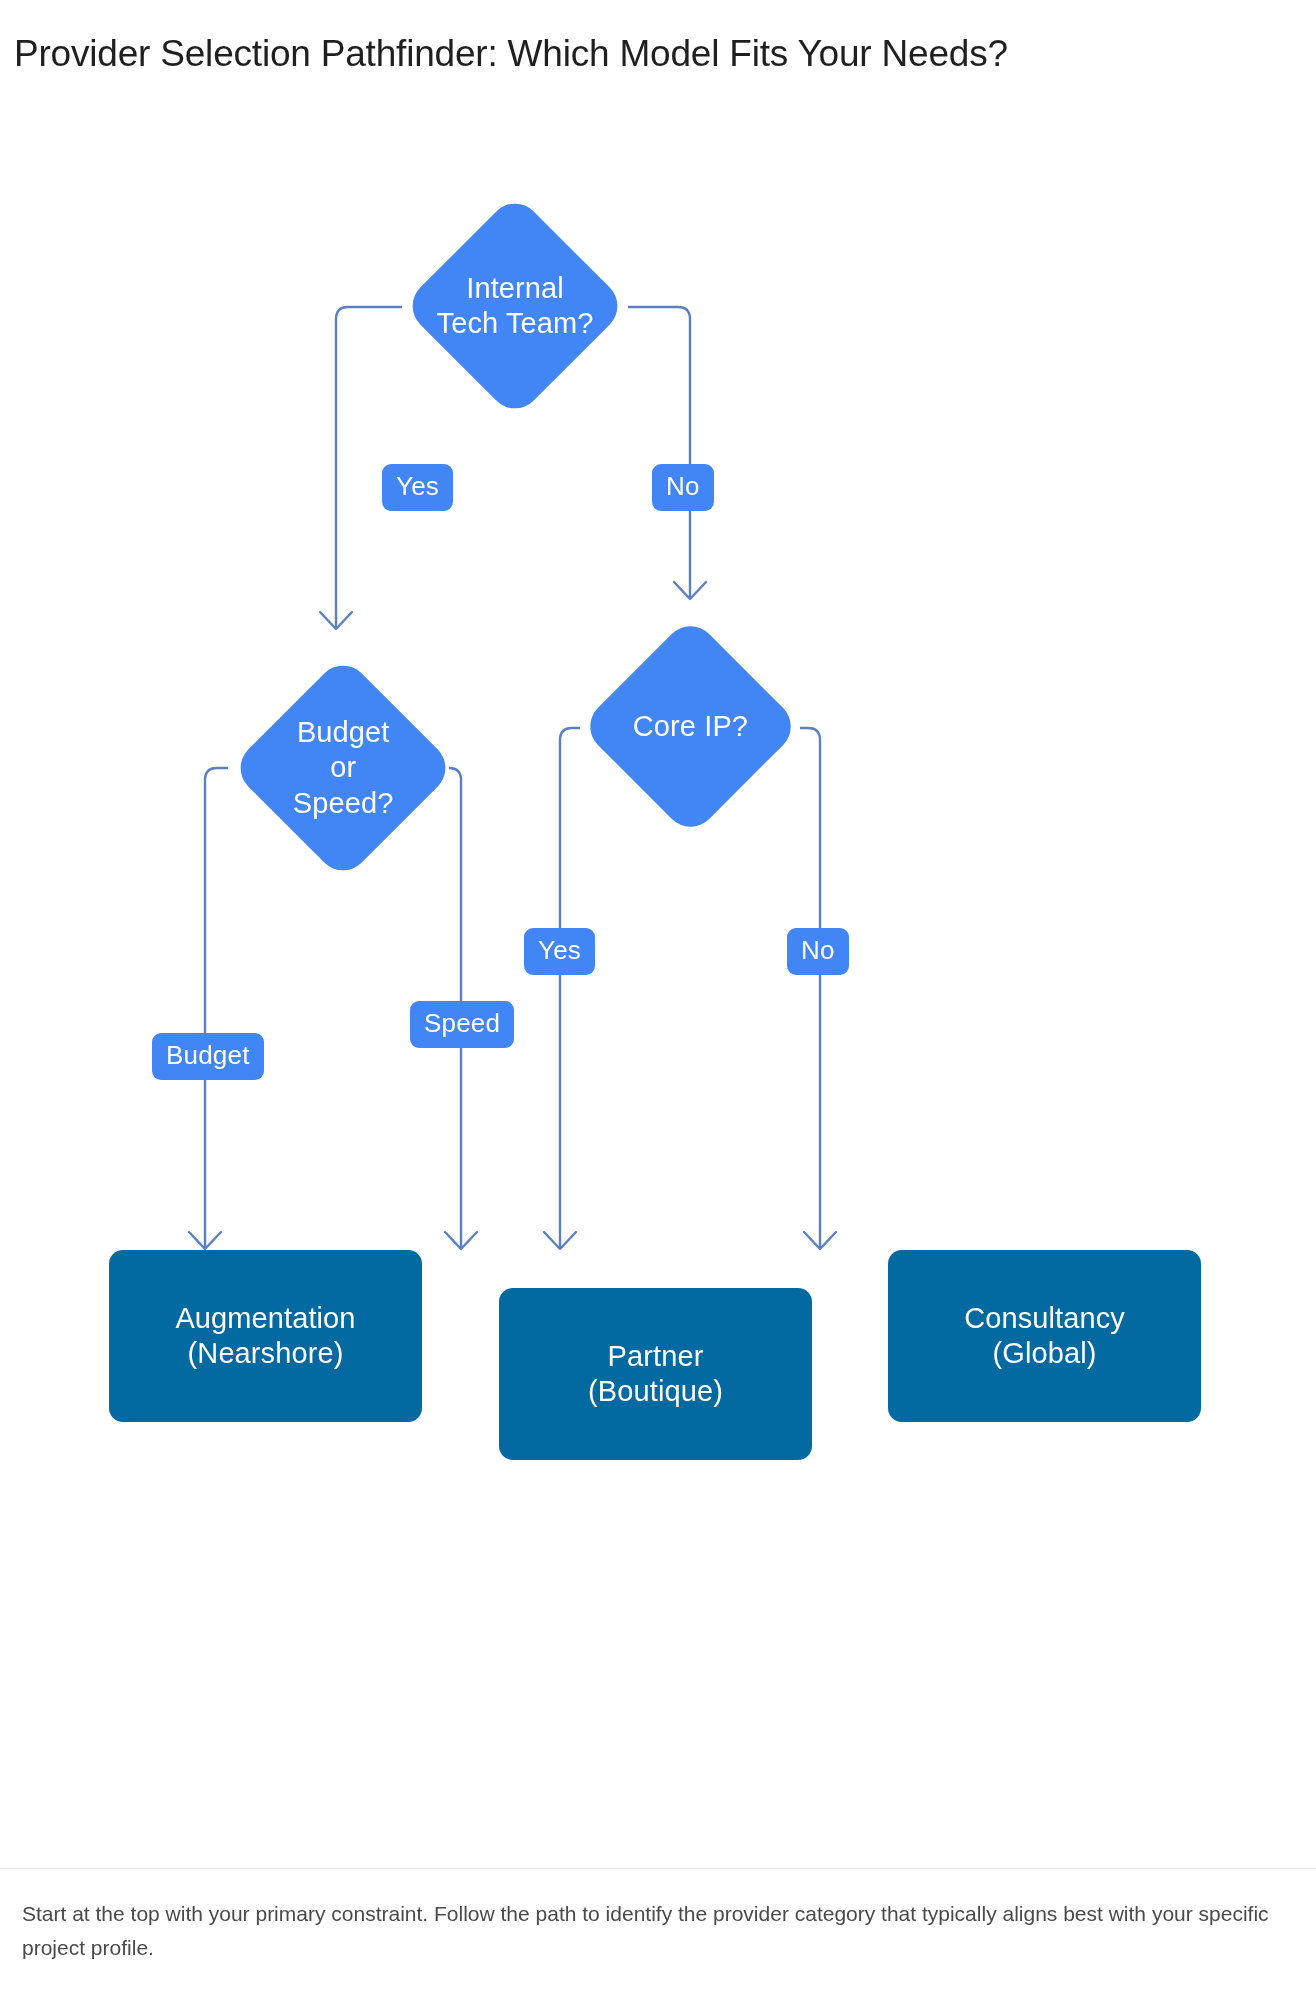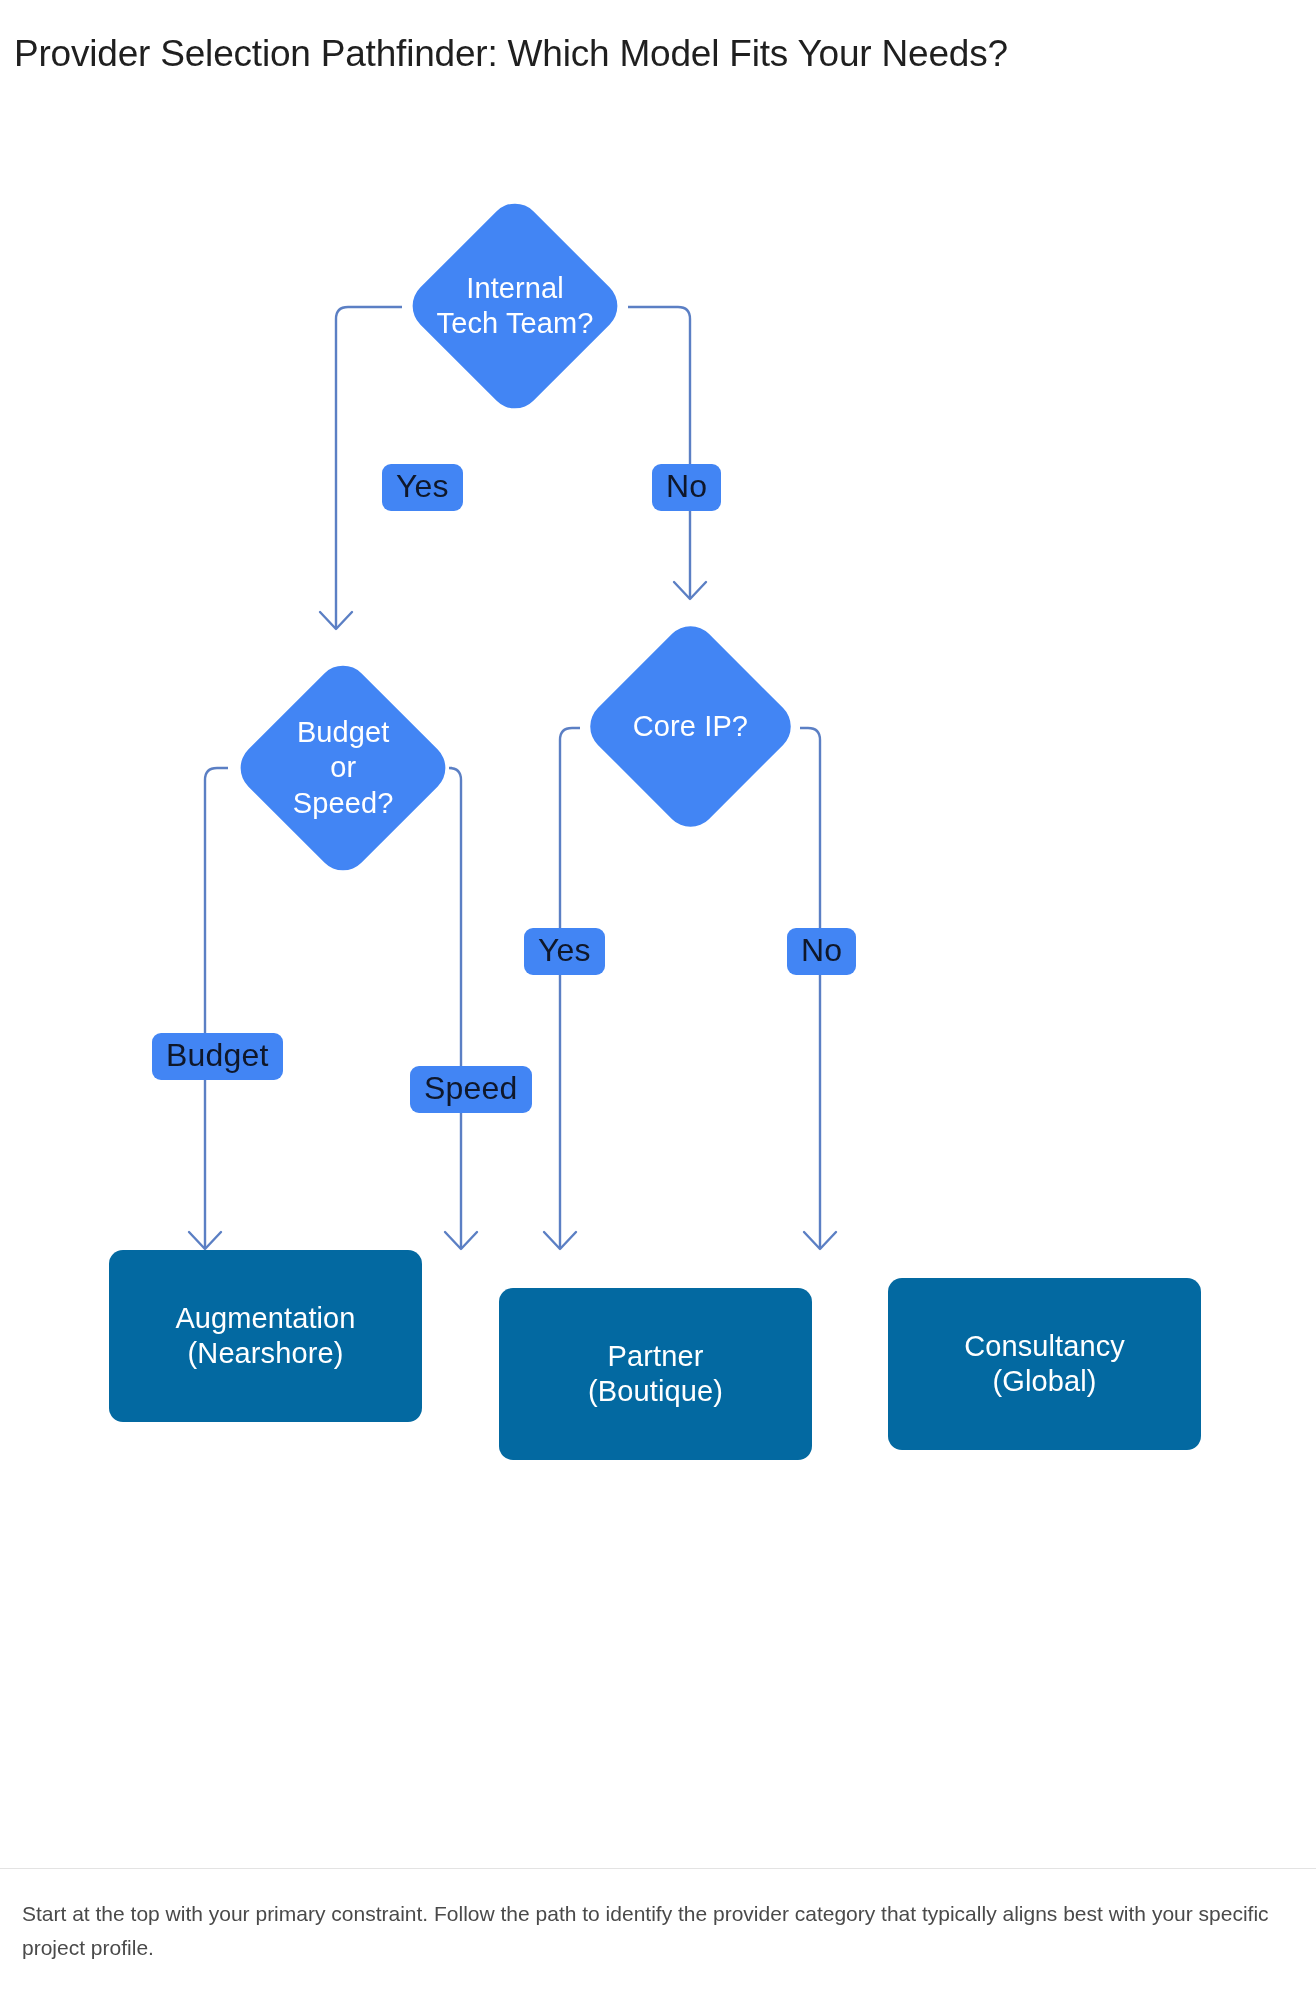--- a/index.html
+++ b/index.html
@@ -78,23 +78,23 @@
     border-radius: 14px;
     font-size: 29px;
     white-space: pre-line;
     letter-spacing: 0.1px;
   }
 
   
   .pill {
     position: absolute;
     background: #4285F4;
-    color: #0f172a;
+    color: #ffffff;
     border-radius: 9px;
-    font-size: 32px;
+    font-size: 26px;
     display: flex;
     align-items: center;
     justify-content: center;
     box-sizing: border-box;
     padding: 6px 14px 8px 14px;
     letter-spacing: 0.2px;
   }
 
   
   .footer {
@@ -169,32 +169,32 @@
   <div class="node terminal" style="left:109px; top:1142px; width:313px; height:172px;">
     <span>Augmentation
 (Nearshore)</span>
   </div>
 
   <div class="node terminal" style="left:499px; top:1180px; width:313px; height:172px;">
     <span>Partner
 (Boutique)</span>
   </div>
 
-  <div class="node terminal" style="left:888px; top:1170px; width:313px; height:172px;">
+  <div class="node terminal" style="left:888px; top:1142px; width:313px; height:172px;">
     <span>Consultancy
 (Global)</span>
   </div>
 
   <div class="pill" style="left:382px; top:356px; height:47px;">Yes</div>
 
   <div class="pill" style="left:652px; top:356px; height:47px;">No</div>
 
   <div class="pill" style="left:152px; top:925px; height:47px;">Budget</div>
 
-  <div class="pill" style="left:410px; top:958px; height:47px;">Speed</div>
+  <div class="pill" style="left:410px; top:893px; height:47px;">Speed</div>
 
   <div class="pill" style="left:524px; top:820px; height:47px;">Yes</div>
 
   <div class="pill" style="left:787px; top:820px; height:47px;">No</div>
 
 </div>
 
 <div class="footer">
   <div class="caption">Start at the top with your primary constraint. Follow the path to identify the provider category that typically aligns best with your specific project profile.</div>
 </div>

